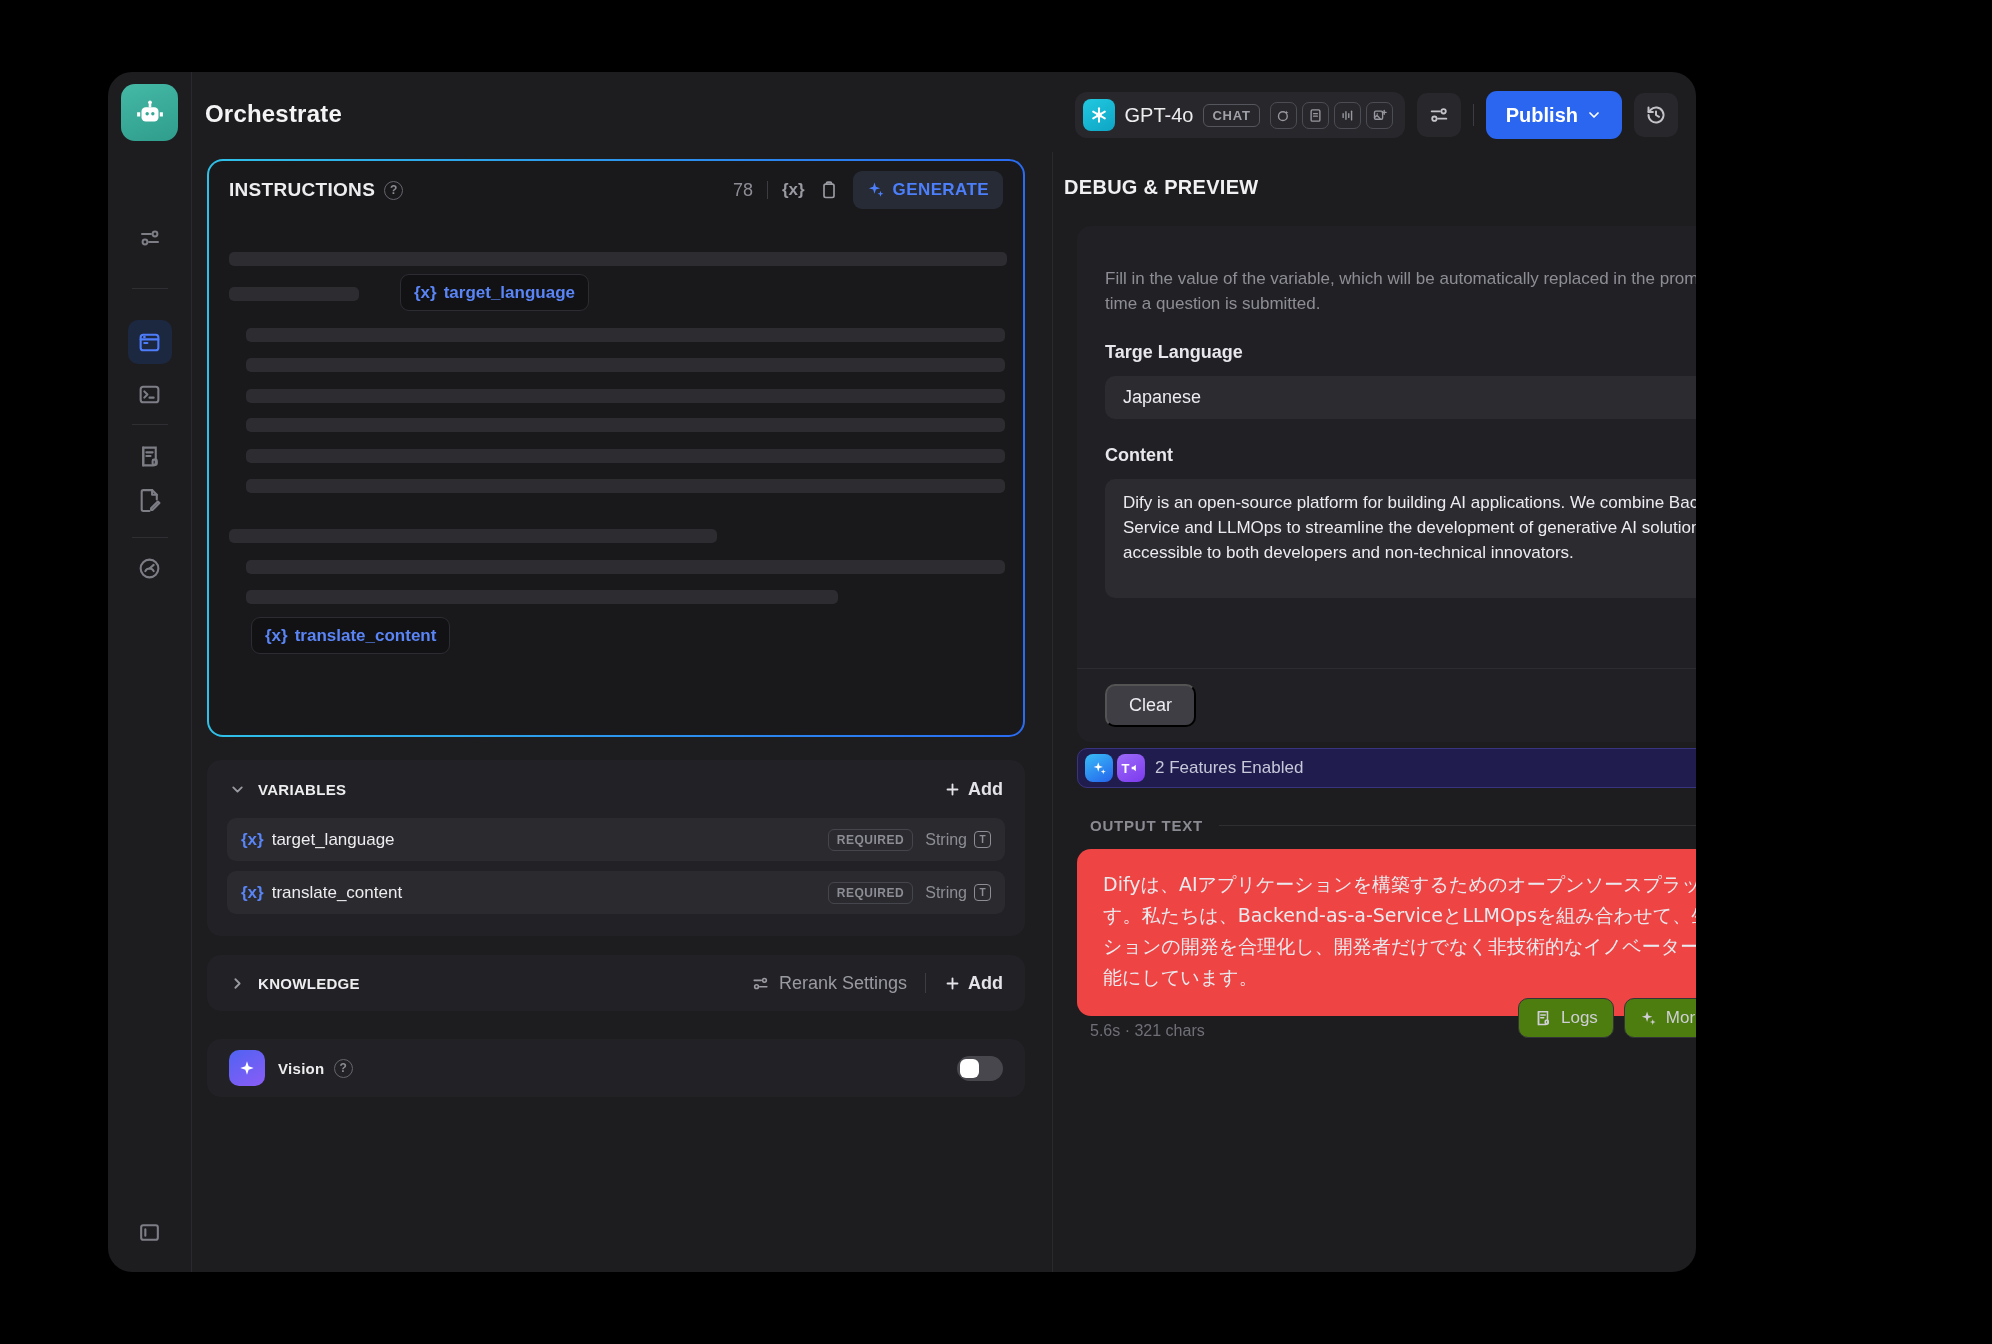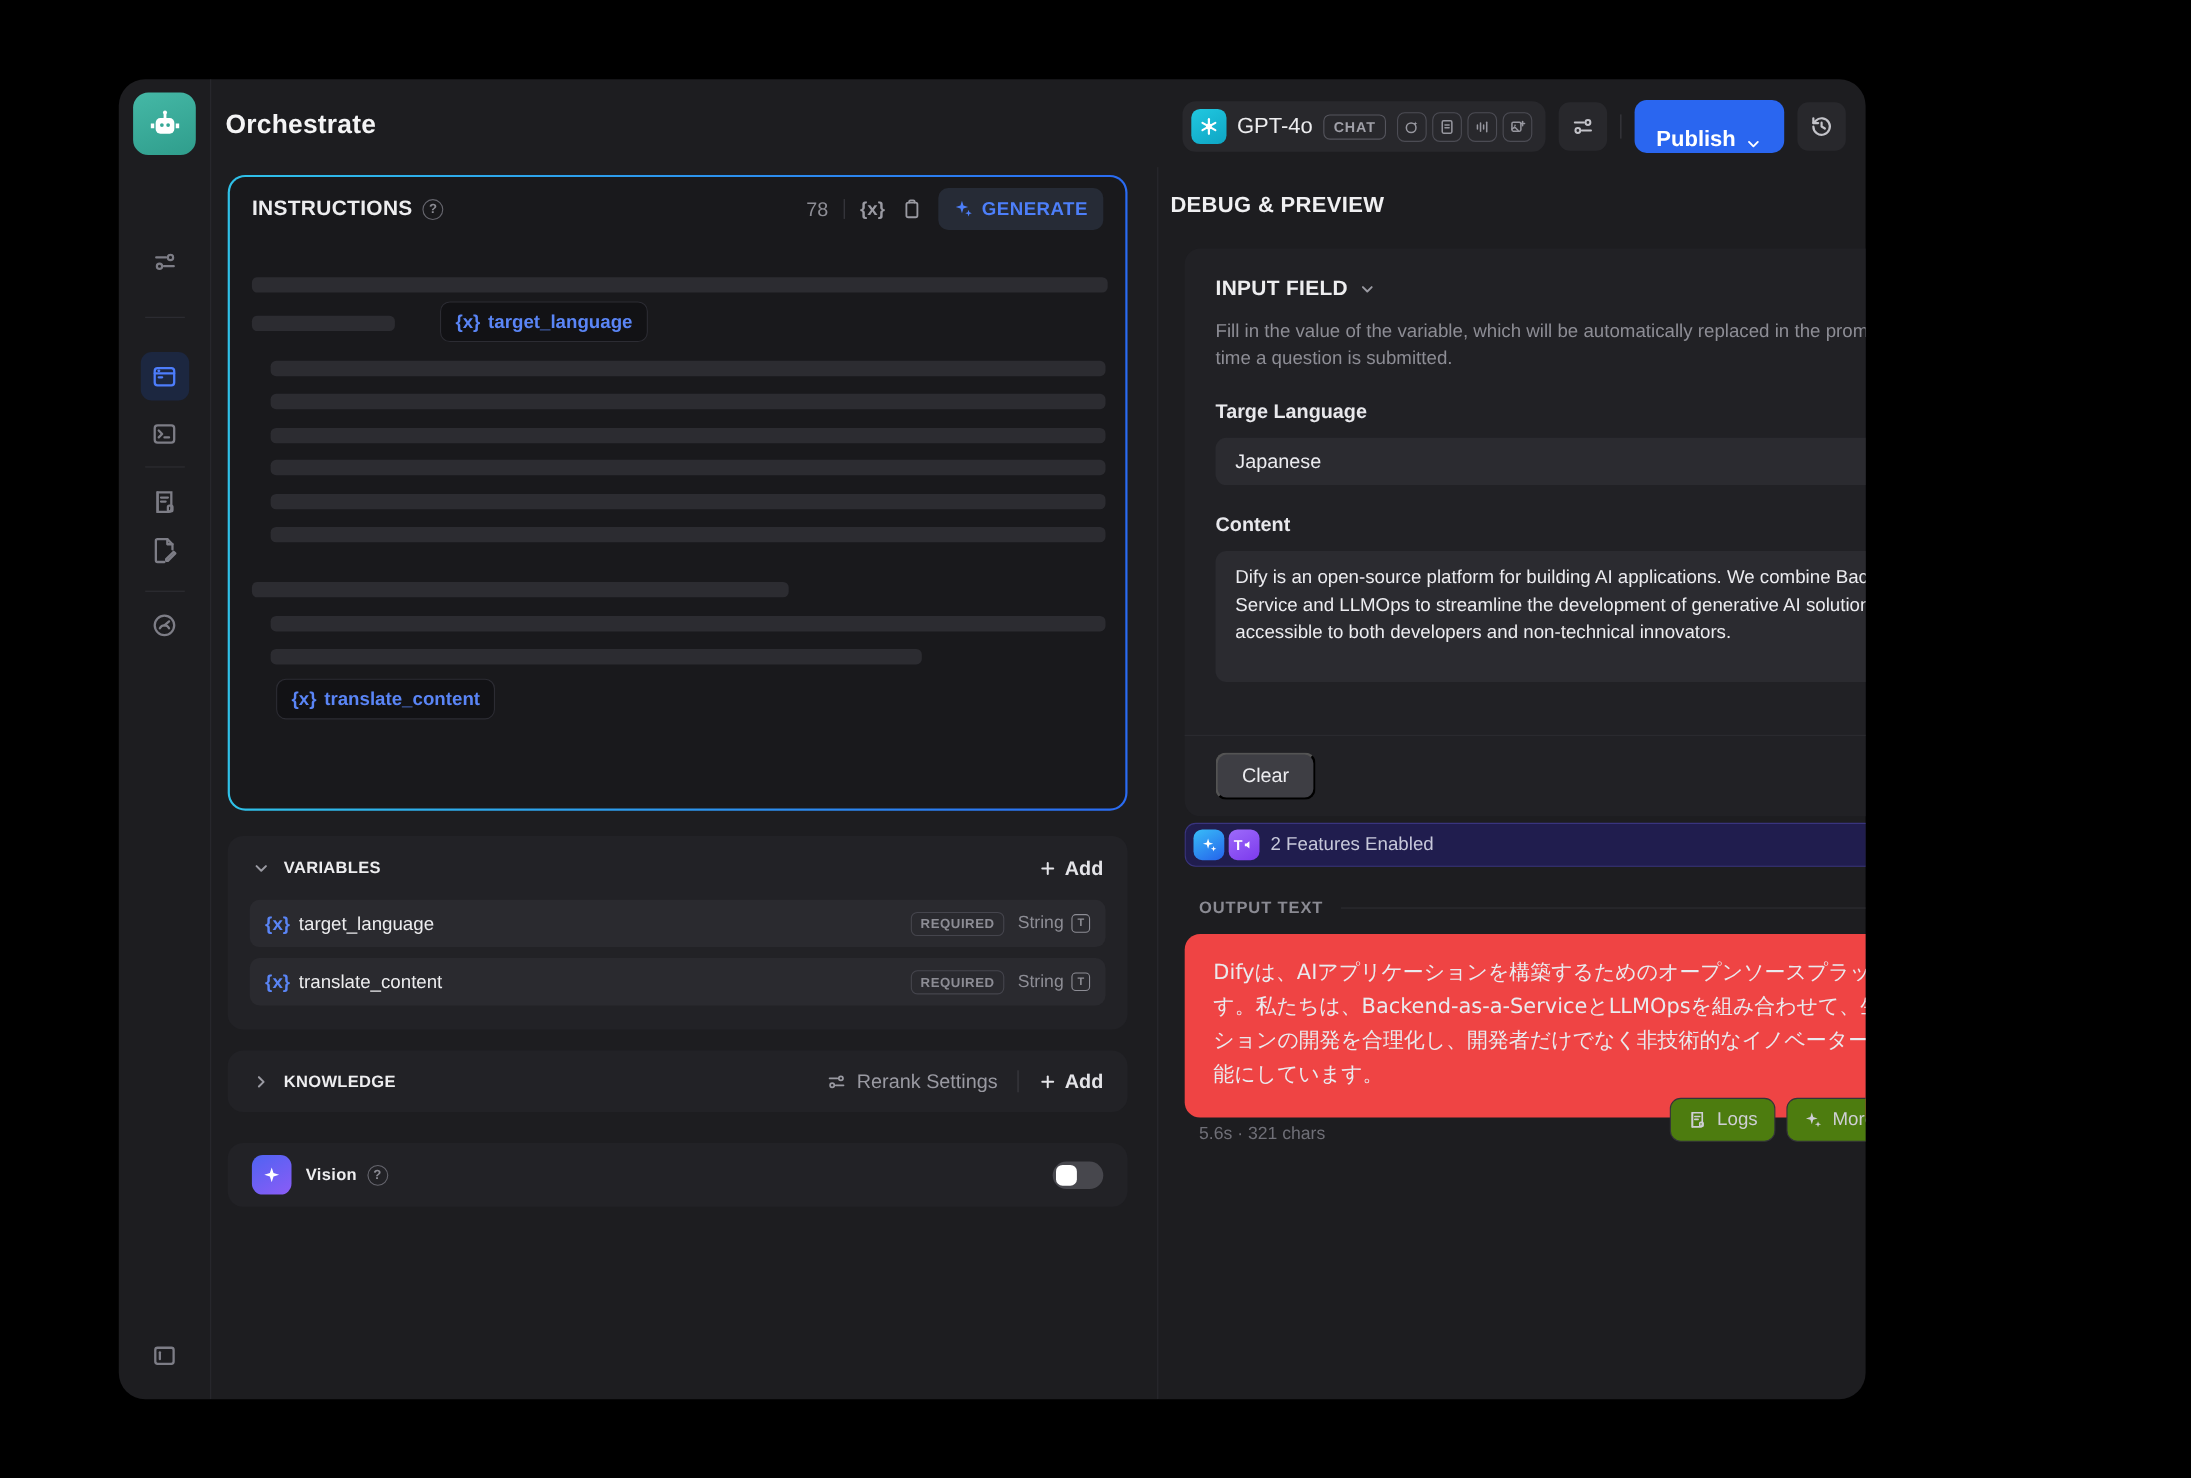--- a/index.html
+++ b/index.html
@@ -17,21 +17,21 @@
   .page-title { position:absolute; left:97px; top:28px; font-size:24px; font-weight:700; color:#f4f4f5; letter-spacing:.2px; }
   .topbar-right { position:absolute; right:18px; top:20px; height:46px; display:flex; align-items:center; gap:12px; }
   .model-group { height:46px; background:#28282c; border-radius:12px; display:flex; align-items:center; gap:10px; padding:0 12px 0 8px; }
   .openai-badge { width:32px; height:32px; border-radius:8px; background:linear-gradient(150deg,#21c8e0,#0ea5c4); display:flex; align-items:center; justify-content:center; color:#fff; }
   .model-name { font-size:20px; color:#ededef; font-weight:500; }
   .mode-badge { border:1px solid #55555d; border-radius:6px; color:#a0a0a8; font-size:13px; letter-spacing:.8px; padding:3px 8px; font-weight:600; }
   .cap-icon { width:27px; height:27px; border:1px solid #4c4c54; border-radius:7px; display:flex; align-items:center; justify-content:center; color:#97979f; }
   .cap-set { display:flex; align-items:center; gap:5px; }
   .sq-btn { width:44px; height:44px; background:#28282c; border-radius:10px; display:flex; align-items:center; justify-content:center; color:#c3c3c9; }
   .top-divider { width:1px; height:22px; background:#3c3c42; }
-  .publish-btn { height:48px; padding:0 20px; background:#2a66f0; border-radius:11px; display:flex; align-items:flex-end; gap:8px; color:#fff; font-size:20px; font-weight:600; border:none; }
+  .publish-btn { height:48px; padding:0 20px; background:#2a66f0; border-radius:11px; display:flex; align-items:center; gap:8px; color:#fff; font-size:20px; font-weight:600; border:none; }
 
   
   .v-divider { position:absolute; left:944px; top:80px; bottom:0; width:1px; background:#2a2a2e; }
 
   
   .instructions-wrap { position:absolute; left:99px; top:87px; width:818px; height:578px; border-radius:16px; padding:2px; background:linear-gradient(90deg,#2fc1e8,#2a6bf2); }
   .instructions { position:relative; width:100%; height:100%; border-radius:14px; background:#19191c; }
   .ins-header { display:flex; align-items:center; height:58px; padding:0 20px; }
   .ins-title { font-size:19px; font-weight:700; color:#ededef; letter-spacing:.3px; }
   .help-icon { width:19px; height:19px; border:1.5px solid #65656d; border-radius:50%; color:#8b8b93; font-size:12px; font-weight:700; display:flex; align-items:center; justify-content:center; margin-left:9px; }
@@ -384,26 +384,20 @@
   <div class="debug-title">DEBUG &amp; PREVIEW</div>
   <div class="reset-btn">
     <svg width="24" height="24" viewBox="0 0 24 24" fill="none" stroke="currentColor" stroke-width="2" stroke-linecap="round" stroke-linejoin="round">
         <path d="M19.5 12a7.5 7.5 0 1 1-2.2-5.3L19.5 8.9"></path>
         <polyline points="19.5,4.5 19.5,8.9 15.1,8.9"></polyline>
       </svg>
   </div>
 
   <div class="input-card">
     <div class="ic-inner">
-      <div class="if-head">
-        <span class="if-title">INPUT FIELD</span>
-        <svg width="16" height="16" viewBox="0 0 24 24" fill="none" stroke="#9a9aa2" stroke-width="2.6" stroke-linecap="round" stroke-linejoin="round">
-            <polyline points="6,9 12,15 18,9"></polyline>
-          </svg>
-      </div>
       <div class="if-desc">Fill in the value of the variable, which will be automatically replaced in the prompt words every time a question is submitted.</div>
       <div class="fld-label">Targe Language</div>
       <div class="select">
         <span>Japanese</span>
         <span class="sel-chev">
             <svg width="16" height="16" viewBox="0 0 24 24" fill="none" stroke="currentColor" stroke-width="2.4" stroke-linecap="round" stroke-linejoin="round">
               <polyline points="6,9 12,15 18,9"></polyline>
             </svg>
           </span>
       </div>

